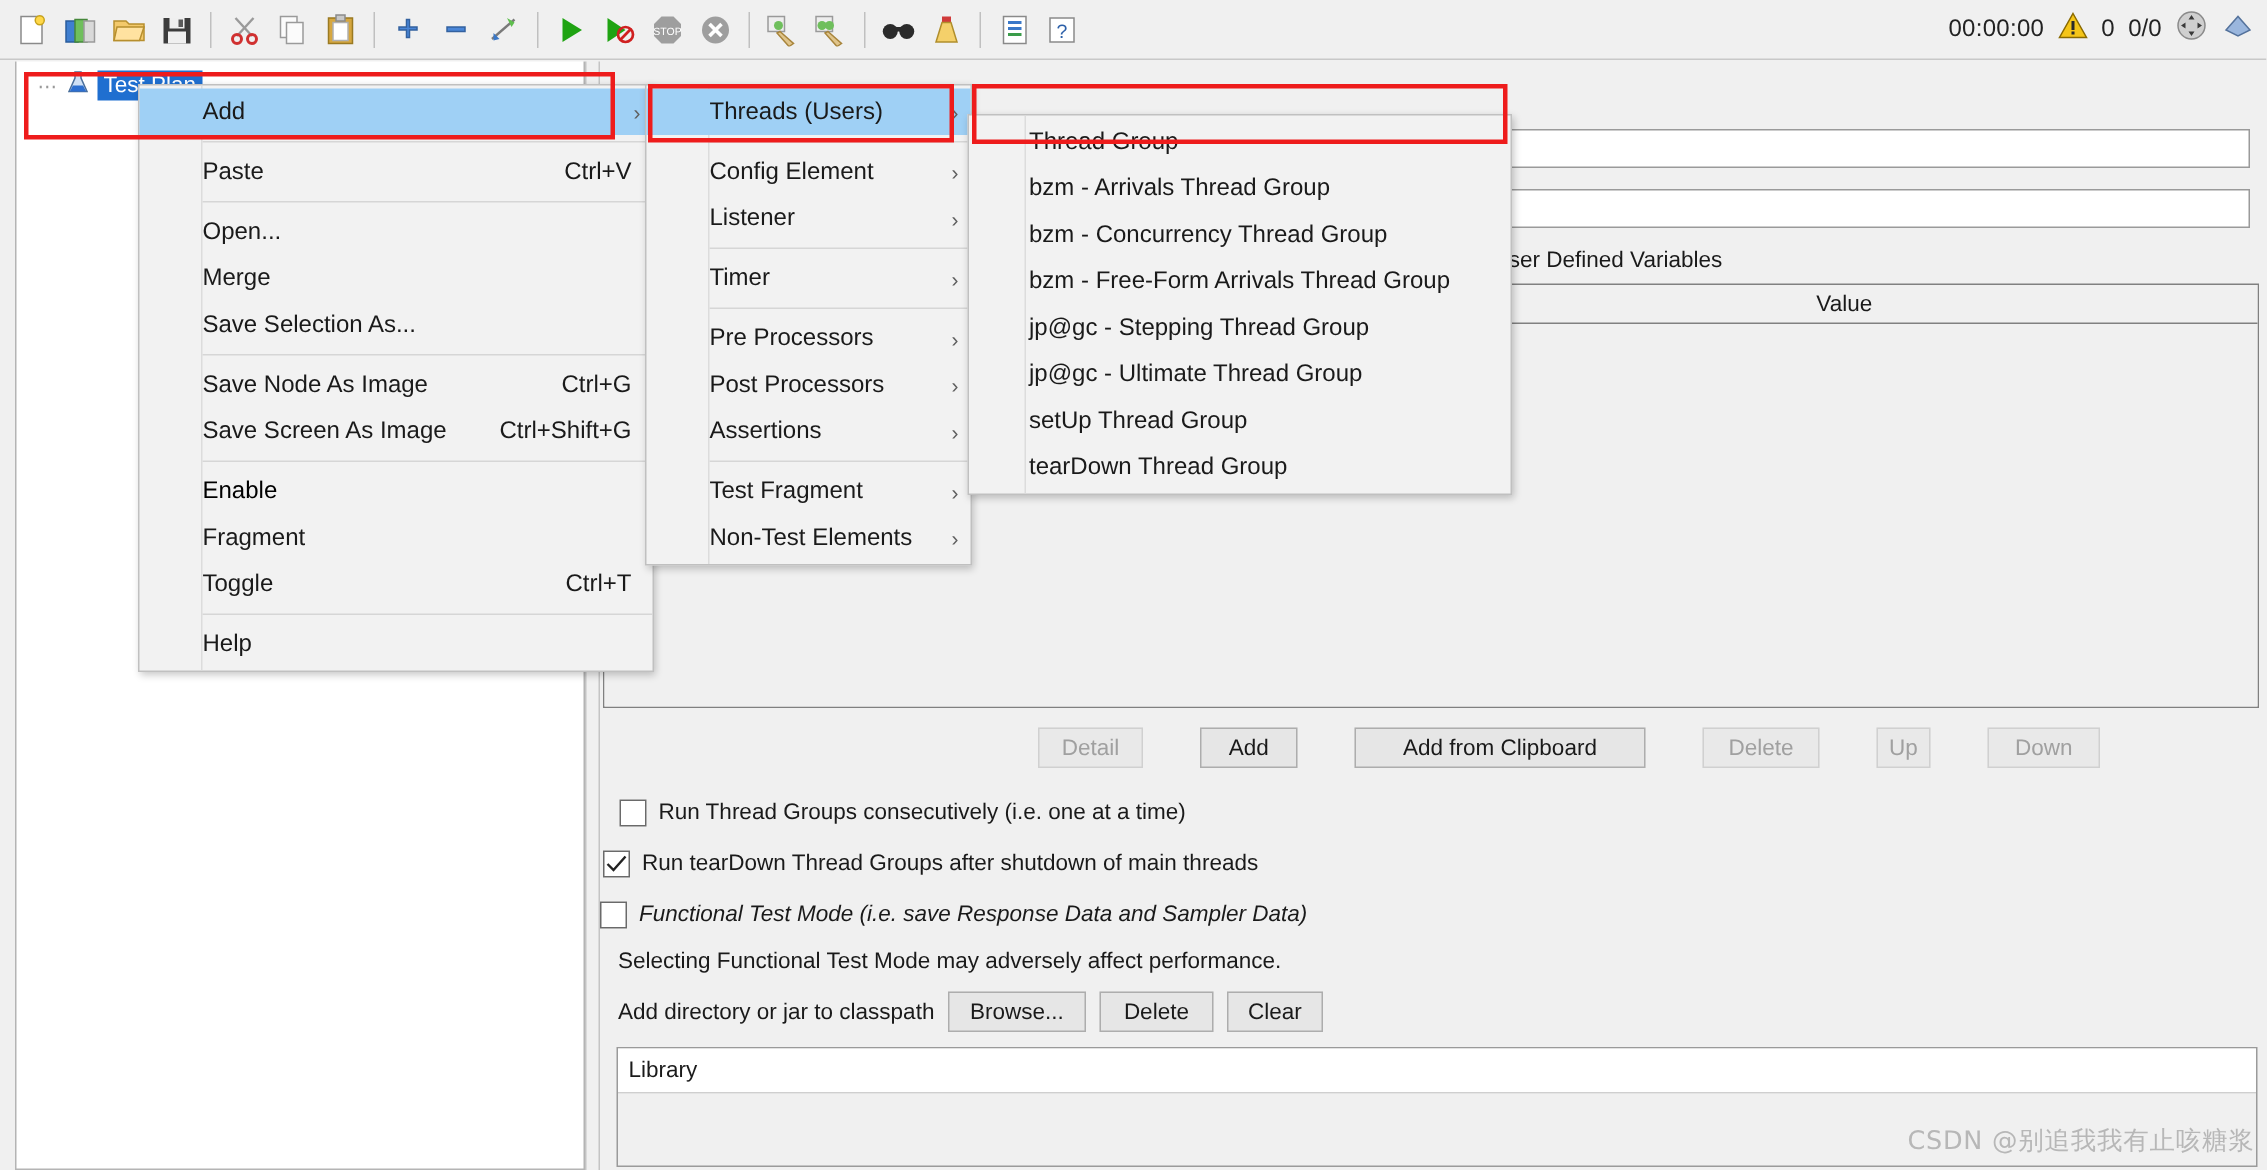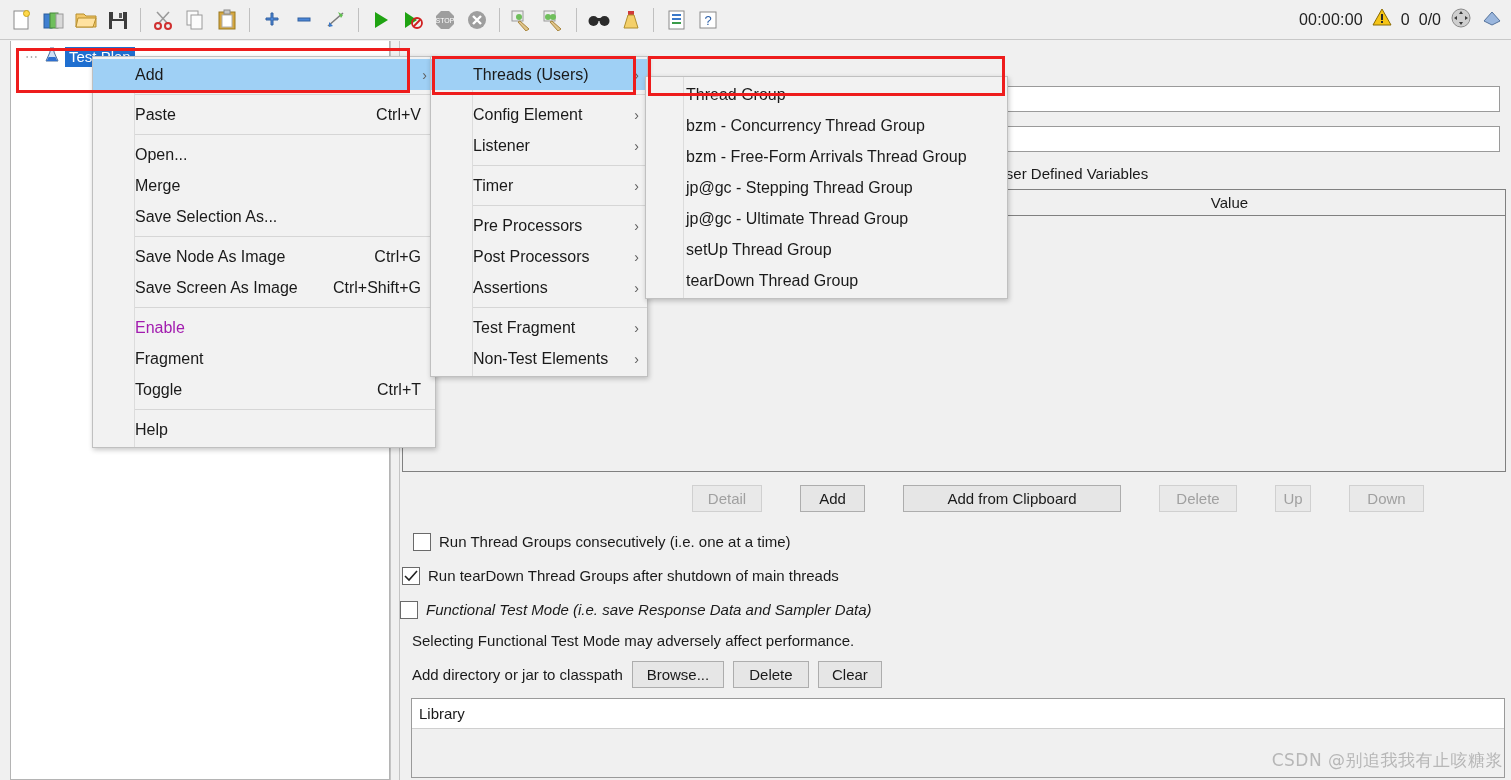--- a/index.html
+++ b/index.html
@@ -122,21 +122,21 @@
     position: absolute; background: #f2f2f2;
     border: 1px solid #c0c0c0; box-shadow: 1px 2px 5px rgba(0,0,0,.22);
     padding: 2px 0; z-index: 40;
   }
   .mi {
     position: relative; display: flex; align-items: center;
     height: 31px; padding-left: 42px; padding-right: 14px; font-size: 16px;
     white-space: nowrap; color: #1a1a1a;
   }
   .mi.sel { background: #9fd0f5; }
-  .mi.dis { color: #a21caf; }
+  .mi.dis { color: #000000; }
   .mi .accel { margin-left: auto; padding-left: 34px; font-size: 16px; }
   .mi .arrow {
     position: absolute; right: 8px; top: 50%; transform: translateY(-50%);
     font-size: 14px; color: #606060;
   }
   .msep { height: 1px; background: #d6d6d6; margin: 4px 0 4px 42px; }
   .menu .gutter {
     position: absolute; left: 0; top: 0; bottom: 0; width: 42px;
     border-right: 1px solid #dcdcdc; pointer-events: none;
   }
@@ -361,21 +361,21 @@
       <div class="vars-head">
         <div class="vars-th" style="width:551px;">Name:</div>
         <div class="vars-th" style="flex:1;">Value</div>
       </div>
       <div class="vars-body"></div>
     </div>
 
     <div class="btn-row" style="left:292px; top:444px;gap:38px;">
       <div class="btn disabled" style="width:70px;">Detail</div>
       <div class="btn" style="width:65px;">Add</div>
-      <div class="btn" style="width:218px;">Add from Clipboard</div>
+      <div class="btn" style="width:194px;">Add from Clipboard</div>
       <div class="btn disabled" style="width:78px;">Delete</div>
       <div class="btn disabled" style="width:36px;">Up</div>
       <div class="btn disabled" style="width:75px;">Down</div>
     </div>
 
     <div class="cb-row" style="left:13px; top:492px;">
       <span class="cb"></span>
       <span>Run Thread Groups consecutively (i.e. one at a time)</span>
     </div>
     <div class="cb-row" style="left:2px; top:526px;">
@@ -507,20 +507,23 @@
     </div>
   </div>
 
   <div class="menu" style="left:645px; top:56px; width:363px;margin-top:20px;">
     <div class="gutter" style="width:38px;"></div>
 
     <div class="mi mi3">
       <span>Thread Group</span>
     </div>
     <div class="mi mi3">
+      <span>bzm - Arrivals Thread Group</span>
+    </div>
+    <div class="mi mi3">
       <span>bzm - Concurrency Thread Group</span>
     </div>
     <div class="mi mi3">
       <span>bzm - Free-Form Arrivals Thread Group</span>
     </div>
     <div class="mi mi3">
       <span>jp@gc - Stepping Thread Group</span>
     </div>
     <div class="mi mi3">
       <span>jp@gc - Ultimate Thread Group</span>

